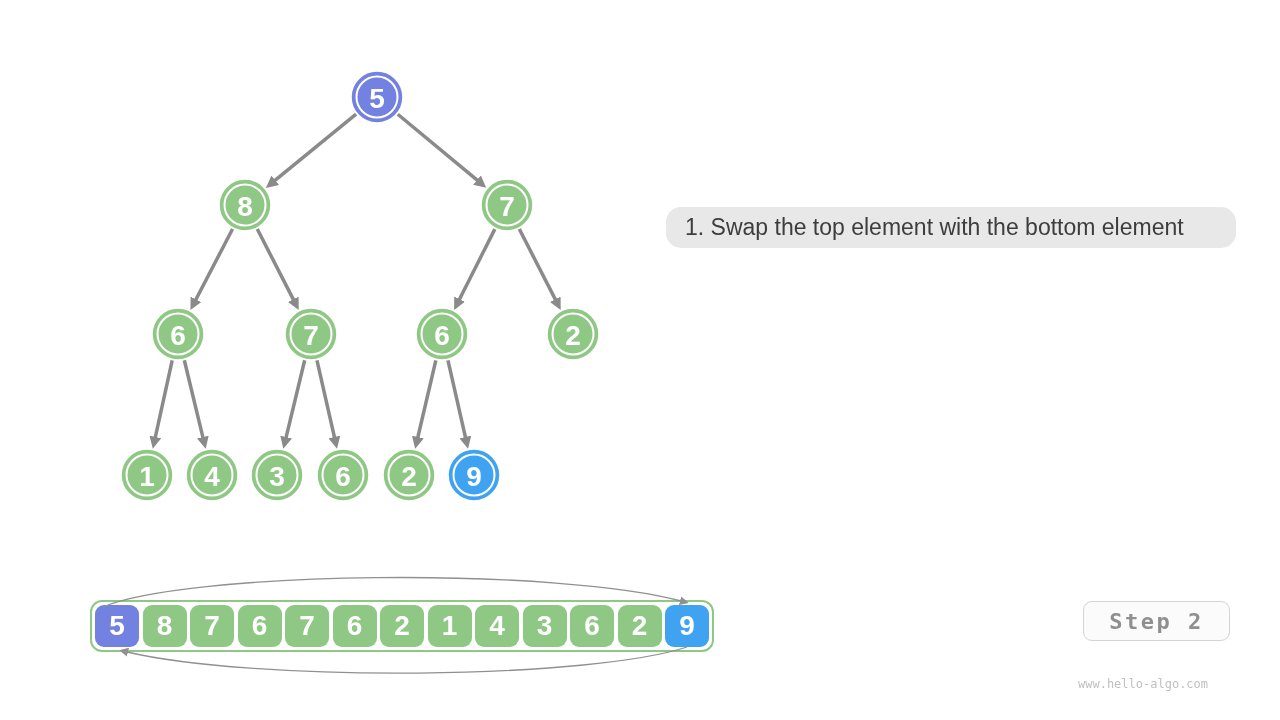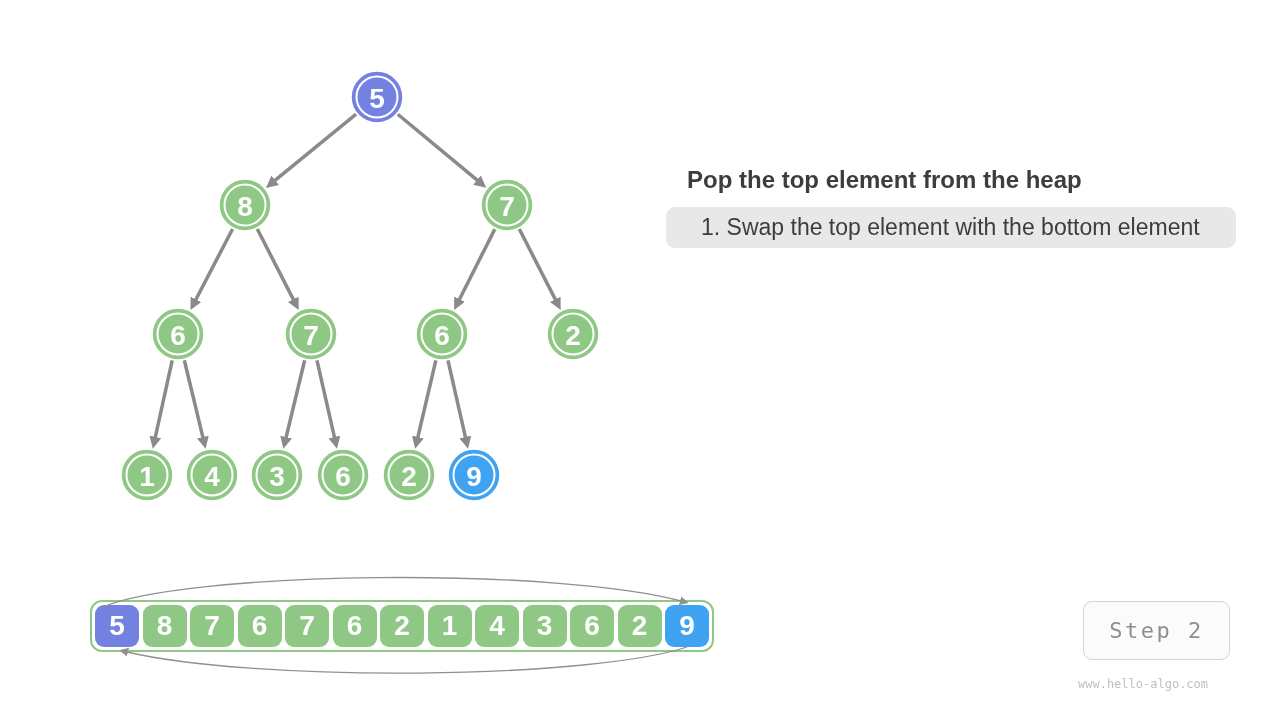--- a/index.html
+++ b/index.html
@@ -14,40 +14,40 @@
   .node-value{
     font-family:"Liberation Sans", sans-serif;font-weight:bold;font-size:28px;
     fill:var(--c-node_text);
   }
   .figure-title{
     position:absolute;left:687px;top:166px;z-index:2;
     font-size:24px;font-weight:bold;color:var(--c-title_text);white-space:nowrap;
   }
   .step-desc{
     position:absolute;left:666px;top:207px;width:570px;height:41px;z-index:2;
-    background:var(--c-desc_bg);border-radius:9px;
-    display:flex;align-items:center;box-sizing:border-box;padding-left:35px;
+    background:var(--c-desc_bg);border-radius:15px;
+    display:flex;align-items:center;box-sizing:border-box;padding-left:19px;
     font-size:23px;color:var(--c-desc_text);white-space:nowrap;
   }
   .heap-array{
     position:absolute;left:90px;top:600px;z-index:2;
     display:flex;gap:3.5px;padding:3px;box-sizing:border-box;
     border:2px solid var(--c-array_border);border-radius:12px;background:#ffffff;
   }
   .array-cell{
     width:44px;height:42px;border-radius:9px;
     display:flex;align-items:center;justify-content:center;
     color:var(--c-node_text);font-size:28px;font-weight:bold;
   }
   .step-btn{
-    position:absolute;left:1083px;top:601px;width:147px;height:59px;z-index:2;
+    position:absolute;left:1083px;top:601px;width:147px;height:40px;z-index:2;
     box-sizing:border-box;border:1.5px solid var(--c-step_btn_border);
     border-radius:9px;background:var(--c-step_btn_bg);
     display:flex;align-items:center;justify-content:center;
-    font-family:"DejaVu Sans Mono", monospace;font-weight:normal;font-size:22px;
+    font-family:"DejaVu Sans Mono", monospace;font-weight:bold;font-size:22px;
     letter-spacing:2.5px;color:var(--c-step_btn_text);cursor:pointer;
   }
   .watermark{
     position:absolute;left:1078px;top:677px;z-index:2;
     font-family:"DejaVu Sans Mono", monospace;font-size:12px;
     color:var(--c-watermark_text);white-space:nowrap;
   }
   #swap-svg path.swap{stroke:var(--c-swap_arrow);stroke-width:1.3;fill:none;}
   #swap-svg marker path{fill:var(--c-swap_arrow);}
 </style>
@@ -134,21 +134,20 @@
         <circle cx="409" cy="475" r="20.5" fill="none" stroke="#ffffff" stroke-width="2"></circle>
         <text x="409" y="475" dy="1" text-anchor="middle" dominant-baseline="central" class="node-value">2</text>
       </g>
       <g>
         <circle cx="474" cy="475" r="24" fill="#3fa3f2" stroke="#3fa3f2" stroke-width="2.5"></circle>
         <circle cx="474" cy="475" r="20.5" fill="none" stroke="#ffffff" stroke-width="2"></circle>
         <text x="474" y="475" dy="1" text-anchor="middle" dominant-baseline="central" class="node-value">9</text>
       </g>
     </svg>
 
-  <div class="figure-title">Pop the top element from the heap</div>
 
   <div class="step-desc">1. Swap the top element with the bottom element</div>
 
   <div class="heap-array" id="heap-array">
       <div class="array-cell" style="background: rgb(115, 129, 224);">5</div>
       <div class="array-cell" style="background: rgb(143, 200, 133);">8</div>
       <div class="array-cell" style="background: rgb(143, 200, 133);">7</div>
       <div class="array-cell" style="background: rgb(143, 200, 133);">6</div>
       <div class="array-cell" style="background: rgb(143, 200, 133);">7</div>
       <div class="array-cell" style="background: rgb(143, 200, 133);">6</div>

